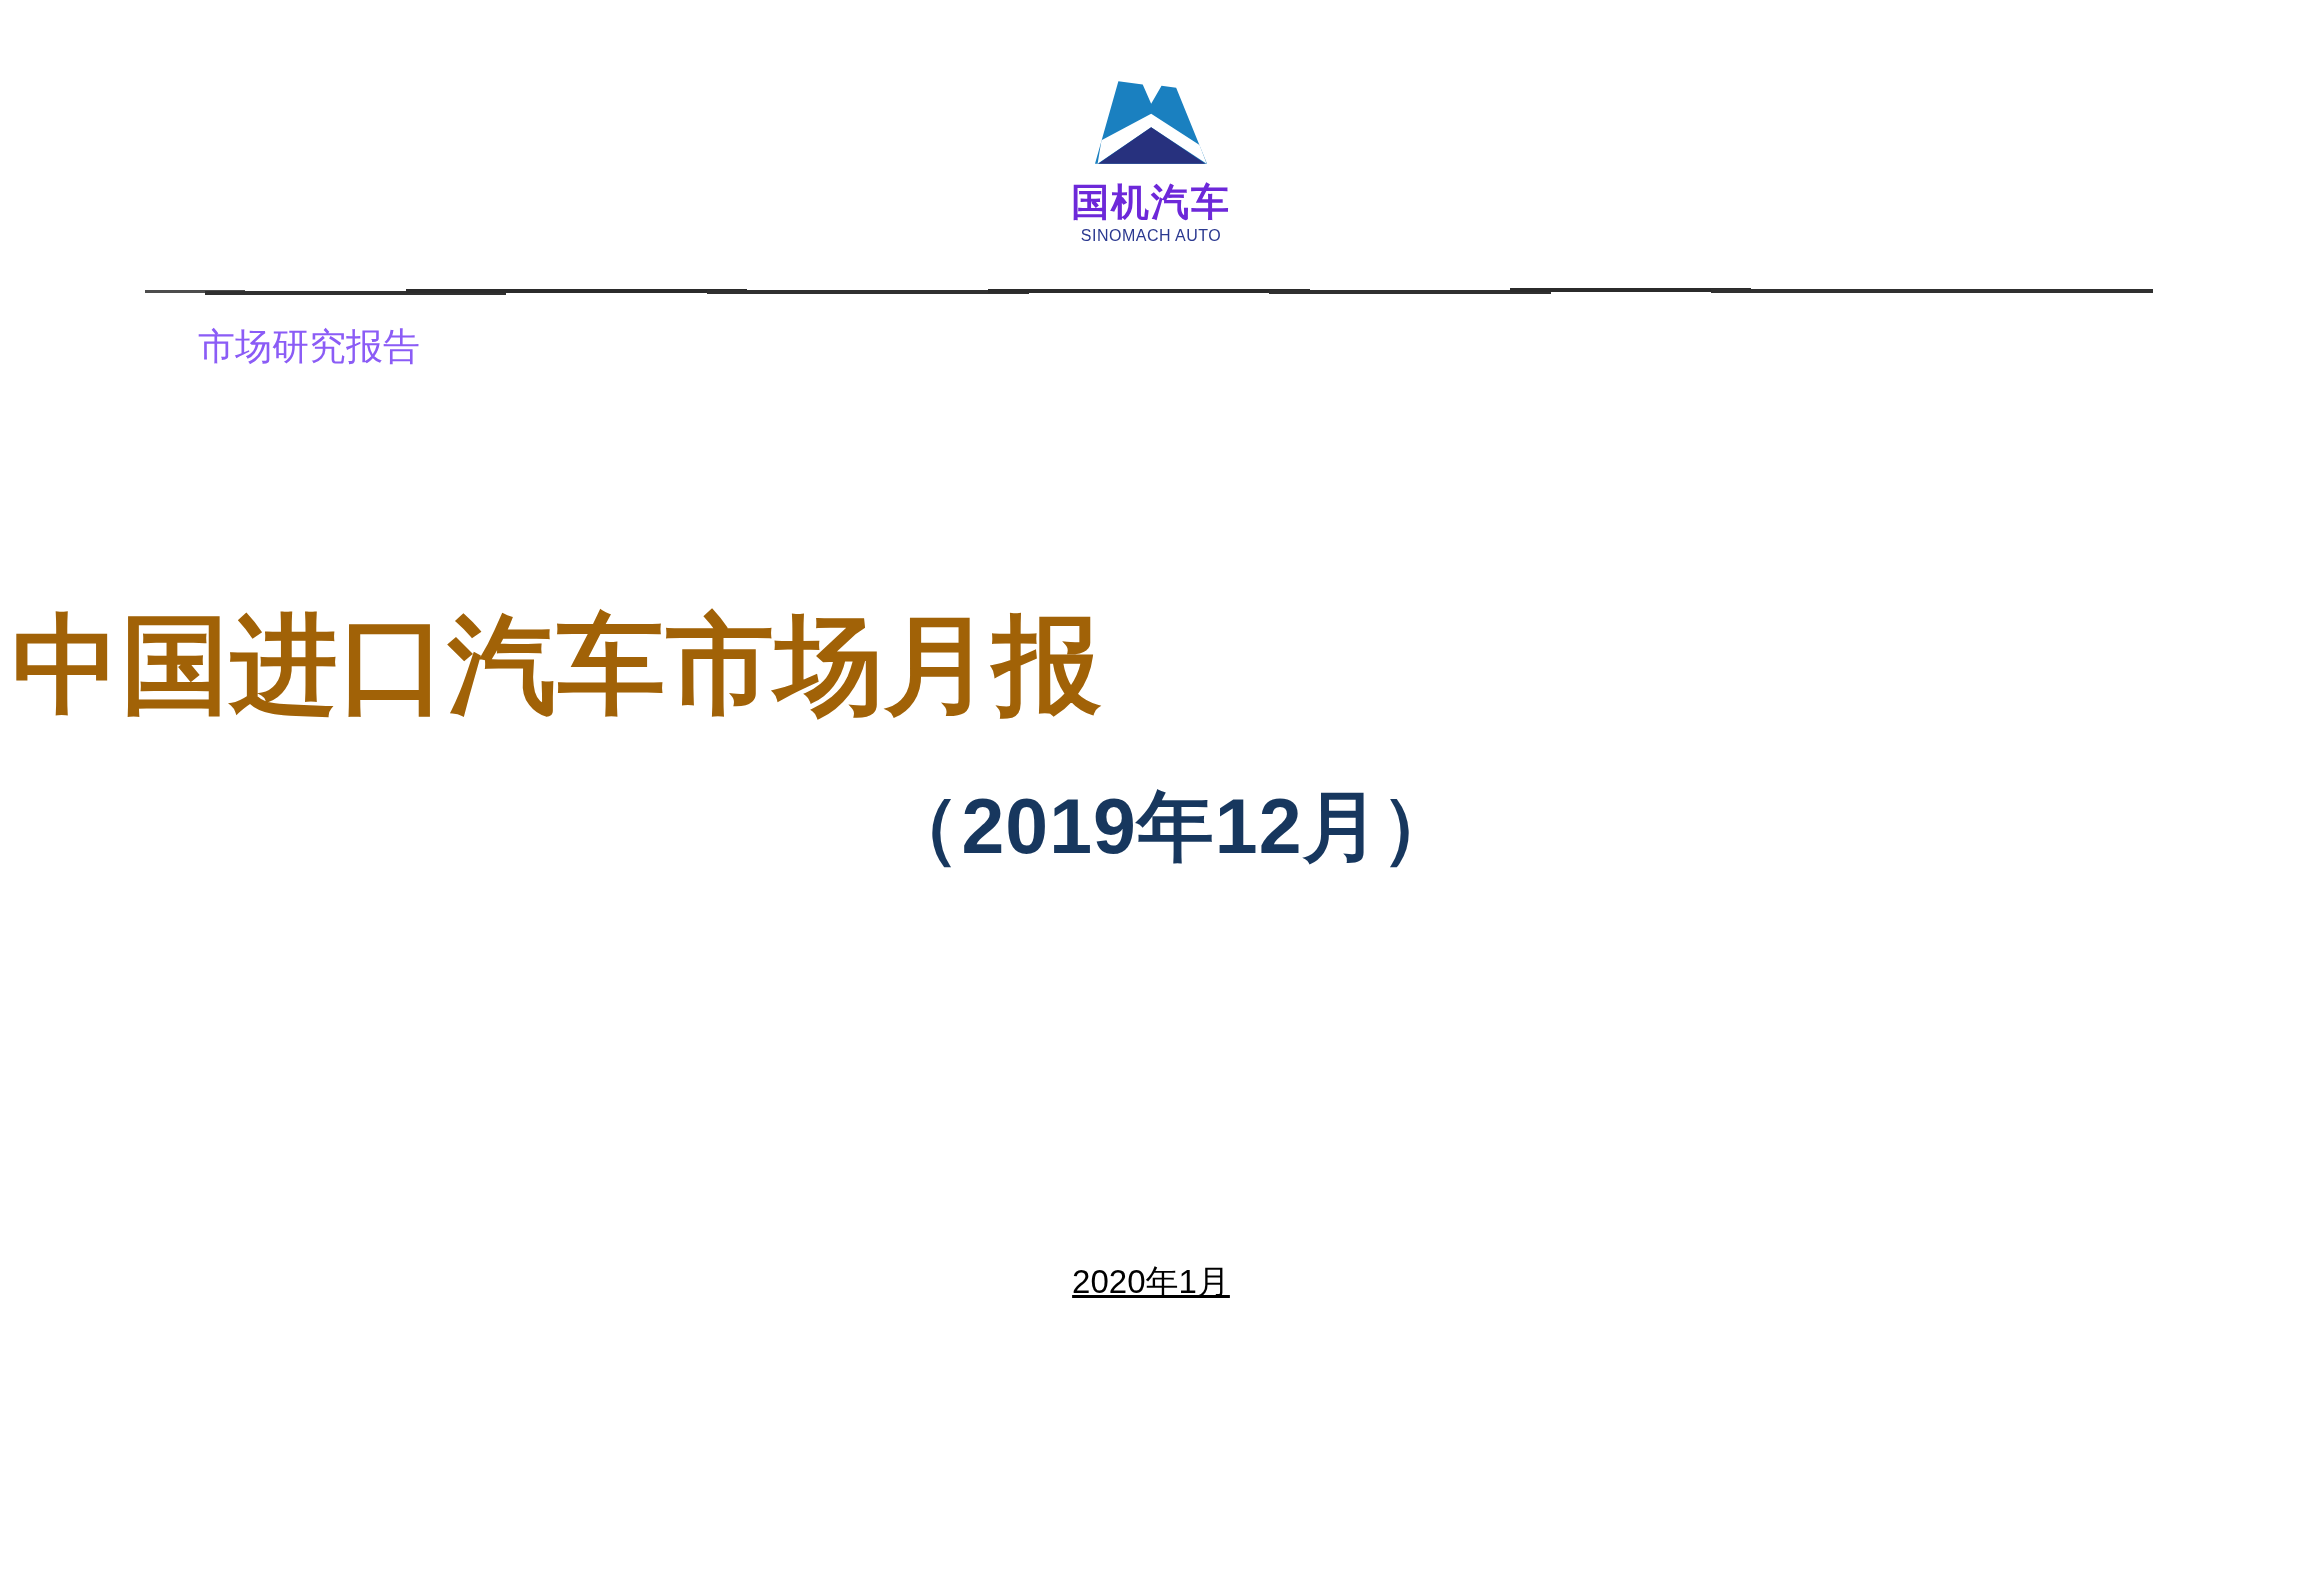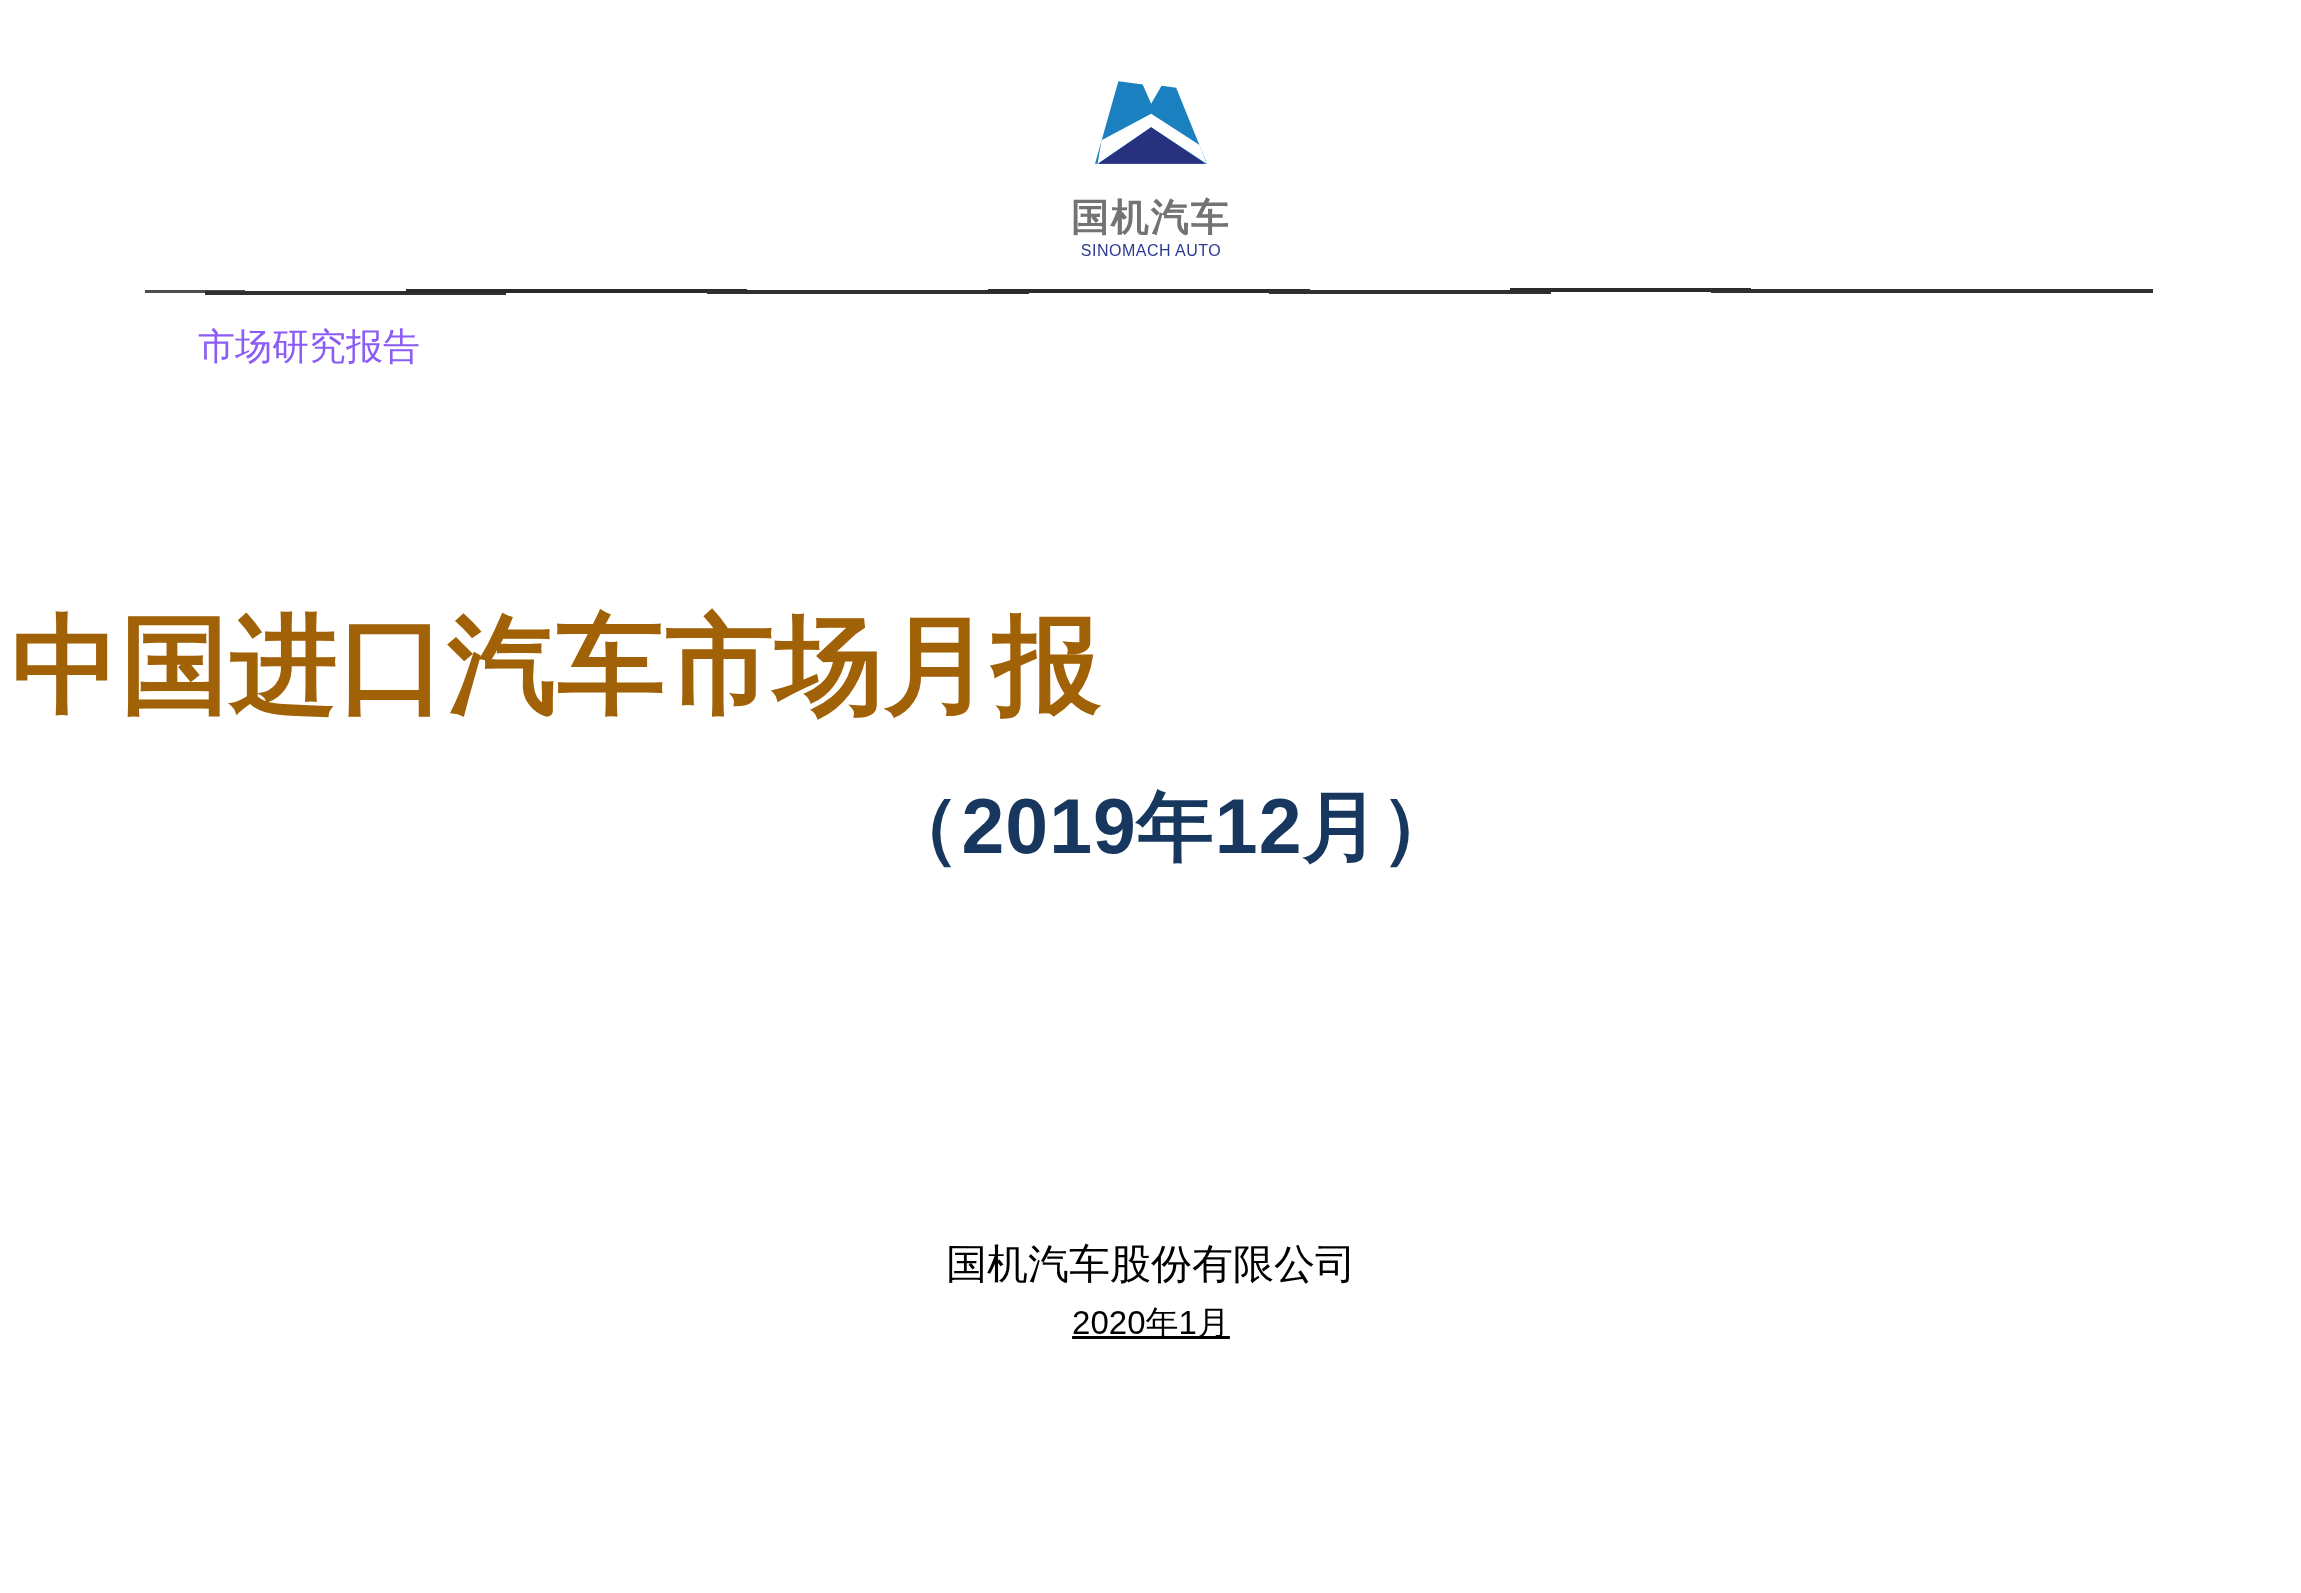--- a/index.html
+++ b/index.html
@@ -26,26 +26,26 @@
     flex-direction: column;
     align-items: center;
     text-align: center;
   }
   .logo-mark {
     width: 112px;
     height: 83px;
     display: block;
   }
   .logo-cn {
-    margin-top: 34px;
+    margin-top: 19px;
     font-size: 38px;
     line-height: 1.0;
     font-weight: bold;
     letter-spacing: 1.9px;
-    color: #737373;
+    color: #6d28d9;
   }
   .logo-en {
     margin-top: 6.8px;
     font-size: 16px;
     line-height: 1.0;
     font-weight: normal;
     letter-spacing: 0.5px;
     color: #2B3990;
   }
 
@@ -158,18 +158,17 @@
     <span class="seg s8"></span>
   </div>
 
   <div class="category">市场研究报告</div>
 
   <h1 class="main-title">中国进口汽车市场月报</h1>
 
   <h2 class="sub-title">（2019年12月）</h2>
 
   <div class="footer-block">
-    <div class="footer-company">国机汽车股份有限公司</div>
     <div class="footer-date">2020年1月</div>
   </div>
 
 </div>
 
 
 </body></html>

